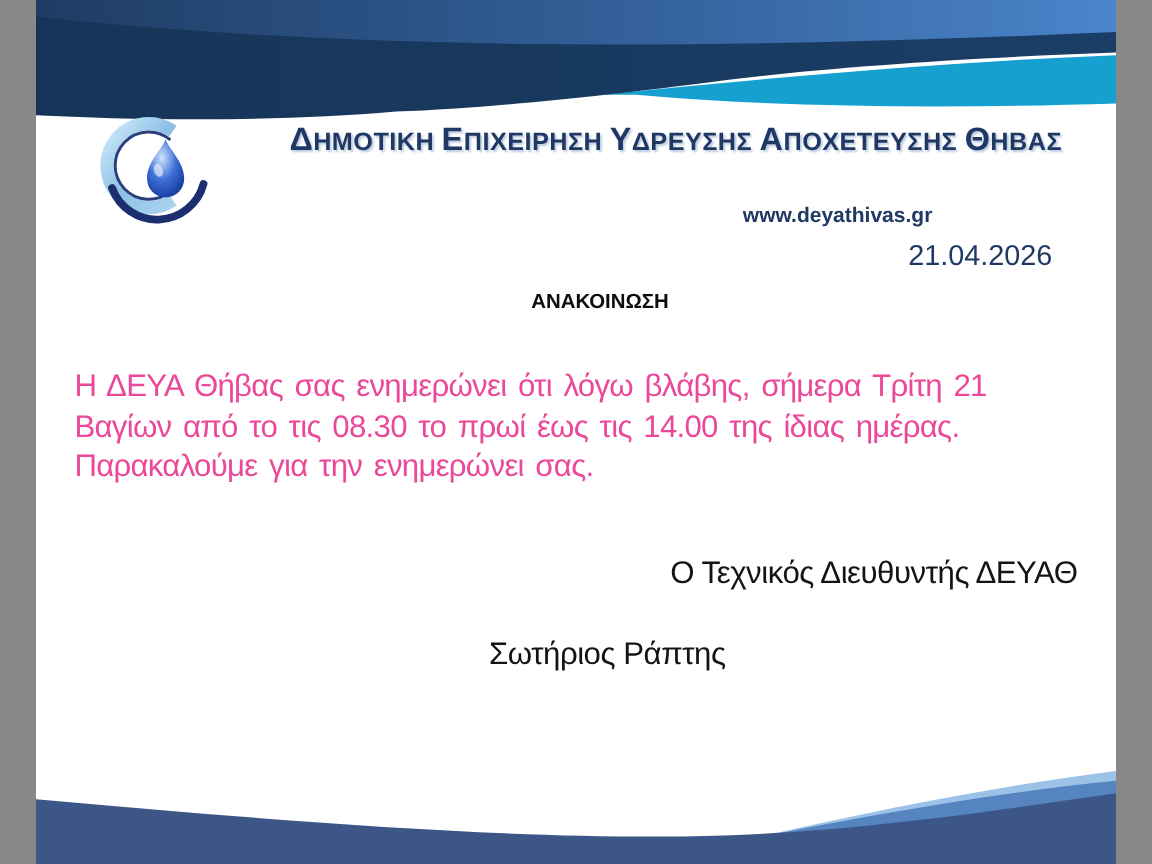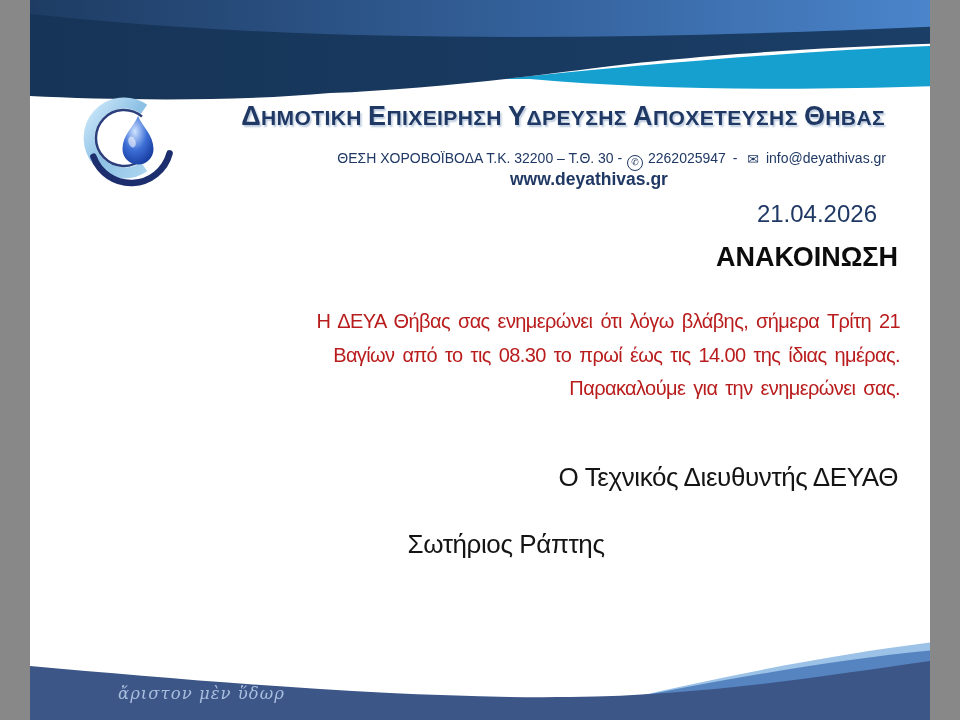--- a/index.html
+++ b/index.html
@@ -26,35 +26,35 @@
   }
   .address-line .sep{padding:0 3px;}
   .phone-icon{
     display:inline-block;width:14px;height:14px;border:1px solid #1F3864;
     border-radius:50%;font-size:9px;line-height:13px;text-align:center;
     vertical-align:-2px;margin:0 1px;
   }
   .email-icon{font-size:14px;margin:0 3px;vertical-align:-1px;}
   .website{
     position:absolute;top:169px;left:480px;right:44px;
-    text-align:left;color:#1F3864;font-weight:bold;font-size:17.5px;
+    text-align:center;color:#1F3864;font-weight:bold;font-size:17.5px;
   }
   .doc-date{
     position:absolute;top:200px;left:600px;right:53px;
     text-align:right;color:#1F3864;font-weight:normal;font-size:24px;
   }
   
   .ann-title{
     position:absolute;top:242px;left:72px;right:32px;
-    text-align:right;color:#0c0c0c;font-weight:bold;font-size:27px;
+    text-align:center;color:#0c0c0c;font-weight:bold;font-size:17px;
   }
   .ann-body{
     position:absolute;top:305px;left:32px;right:30px;
-    color:#b91c1c;font-size:20px;line-height:33.5px;
-    letter-spacing:-0.6px;word-spacing:3px;white-space:nowrap;text-align:right;
+    color:#ec4899;font-size:26px;line-height:33.5px;
+    letter-spacing:-0.6px;word-spacing:3px;white-space:nowrap;
   }
   .sig-role{
     position:absolute;top:462px;left:72px;right:32px;
     text-align:right;color:#141414;font-size:26px;letter-spacing:-0.4px;
   }
   .sig-name{
     position:absolute;top:529px;left:84px;right:32px;
     text-align:center;color:#141414;font-size:26px;letter-spacing:-0.4px;
   }
   
@@ -109,28 +109,20 @@
     <path d="M64,22.6 A28,28 0 1 0 64,65.4" fill="none" stroke="#2a3f7c" stroke-width="2.5"></path>
 
     <path d="M15.4,62.7 A40,40 0 0 0 91.6,59.4" fill="none" stroke="#1c2e6e" stroke-width="6.5" stroke-linecap="round"></path>
 
     <path d="M60,22 C64,32 75.5,41 75.5,55 A15.5,15.5 0 1 1 44.5,55 C44.5,41 56,32 60,22 Z" fill="url(#dropGrad)"></path>
     <ellipse cx="54" cy="48" rx="3.6" ry="5.6" fill="#ffffff" opacity="0.55" transform="rotate(-18 54 48)"></ellipse>
   </svg>
 
   <div class="org-title lead-caps"><span class="lead">Δ</span>ΗΜΟΤΙΚΗ <span class="lead">Ε</span>ΠΙΧΕΙΡΗΣΗ <span class="lead">Υ</span>ΔΡΕΥΣΗΣ <span class="lead">Α</span>ΠΟΧΕΤΕΥΣΗΣ <span class="lead">Θ</span>ΗΒΑΣ</div>
 
-  <div class="address-line">
-    <span>ΘΕΣΗ ΧΟΡΟΒΟΪΒΟΔΑ Τ.Κ. 32200 – Τ.Θ. 30 -</span>
-    <span class="phone-icon">✆</span>
-    <span>2262025947</span>
-    <span class="sep">-</span>
-    <span class="email-icon">✉</span>
-    <span>info@deyathivas.gr</span>
-  </div>
 
   <div class="website">www.deyathivas.gr</div>
 
   <div class="doc-date">21.04.2026</div>
 
   <div class="ann-title">ΑΝΑΚΟΙΝΩΣΗ</div>
 
   <div class="ann-body">
     <div>Η ΔΕΥΑ Θήβας σας ενημερώνει ότι λόγω βλάβης, σήμερα Τρίτη 21</div>
     <div>Βαγίων από το τις 08.30 το πρωί έως τις 14.00 της ίδιας ημέρας.</div>
@@ -140,15 +132,14 @@
   <div class="sig-role">Ο Τεχνικός Διευθυντής ΔΕΥΑΘ</div>
 
   <div class="sig-name">Σωτήριος Ράπτης</div>
 
   <svg class="footer-wave" viewBox="0 0 960 100" preserveAspectRatio="none" aria-hidden="true">
     <path d="M600,78 C730,48 850,26 960,16 L960,34 C860,38 740,58 620,80 Z" fill="#9CC2E8"></path>
     <path d="M580,82 C720,54 850,32 960,26 L960,44 C860,46 730,66 600,86 Z" fill="#5584C0"></path>
     <path d="M0,46 C180,62 380,79 540,77 C700,75 840,48 960,33 L960,100 H0 Z" fill="#3D5688"></path>
   </svg>
 
-  <div class="motto">ἄριστον μὲν ὕδωρ</div>
 
 </div>
 
 </body></html>

